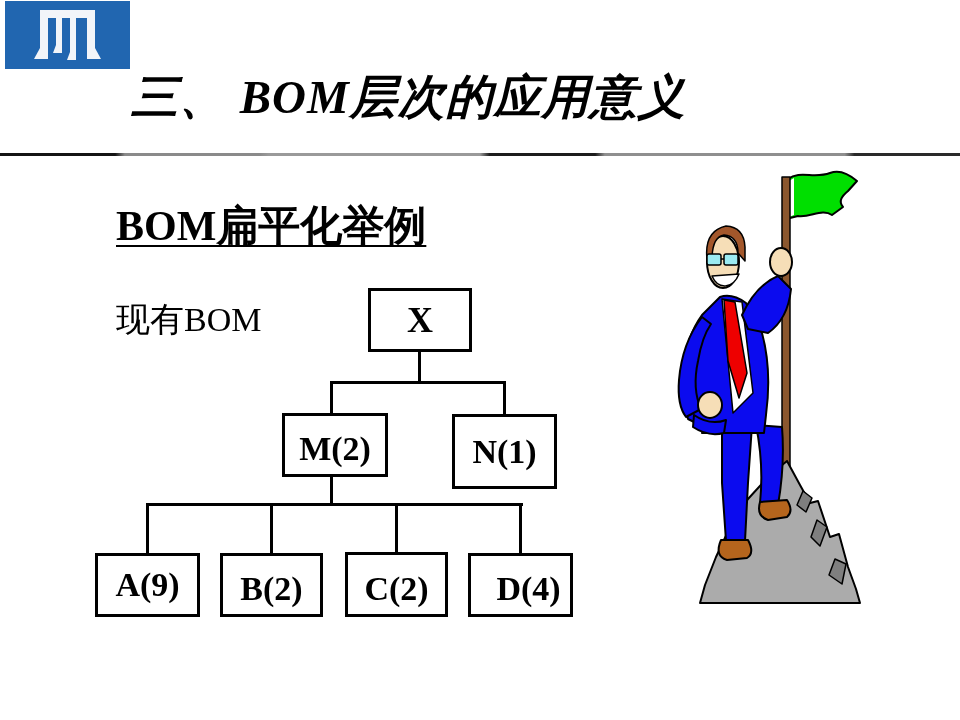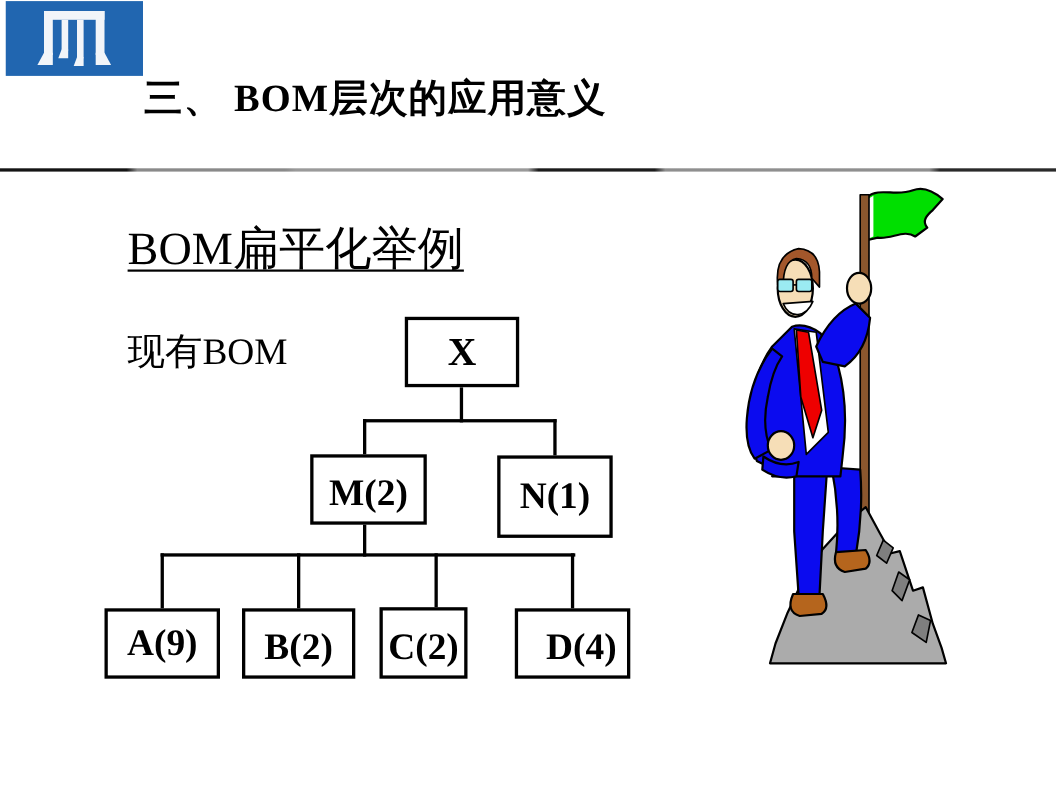--- a/index.html
+++ b/index.html
@@ -7,51 +7,52 @@
     position:relative; width:960px; height:720px; background:#ffffff;
     overflow:hidden; font-family:"Liberation Serif", serif; color:#000;
   }
 
   
   .logo { position:absolute; left:5px; top:1px; width:125px; height:68px; }
 
   
   .title {
     position:absolute; left:131px; top:66px; margin:0;
-    font-size:35px; font-weight:bold; white-space:nowrap; letter-spacing:1px;
+    font-size:47px; font-weight:bold; white-space:nowrap; letter-spacing:1px;font-style:italic;
   }
   .divider {
     position:absolute; left:0; top:153px; width:960px; height:3px;
     background:linear-gradient(90deg,#141414 0%,#141414 12%,#8a8a8a 13%,#8a8a8a 27%,
       #9a9a9a 28%,#9a9a9a 50%,#1c1c1c 51%,#1c1c1c 62%,#8f8f8f 63%,#8f8f8f 88%,#2a2a2a 89%);
   }
 
   .subtitle {
     position:absolute; left:116px; top:198px; font-size:42px;
     text-decoration:underline; text-decoration-thickness:2px; text-underline-offset:5px;
     white-space:nowrap;
+    font-weight:bold;
   }
   .existing-bom {
     position:absolute; left:116px; top:297px; font-size:34px; white-space:nowrap;
   }
 
   
   .node {
     position:absolute; box-sizing:border-box; border:3px solid #000; background:#fff;
     display:flex; align-items:center; justify-content:center;
     font-weight:bold; font-size:34px; font-family:"Liberation Serif", serif;
   }
   .node span { display:block; }
   .lbl-low span { padding-top:8px; }
   #node-x { left:368px; top:288px; width:104px; height:64px; font-size:36px; }
   #node-m { left:282px; top:413px; width:106px; height:64px; }
   #node-n { left:452px; top:414px; width:105px; height:75px; }
   #node-a { left:95px;  top:553px; width:105px; height:64px; }
   #node-b { left:220px; top:553px; width:103px; height:64px;justify-content:center; }
-  #node-c { left:345px; top:552px; width:80px; height:65px; }
+  #node-c { left:345px; top:552px; width:103px; height:65px; }
   #node-d { left:468px; top:553px; width:105px; height:64px;padding-left:16px; }
 
   .tl { position:absolute; background:#000; }
   #ln-x-stem { left:418px; top:352px; width:3px;  height:32px; }
   #ln-h1     { left:330px; top:381px; width:176px; height:3px; }
   #ln-drop-m { left:330px; top:381px; width:3px;  height:33px; }
   #ln-drop-n { left:503px; top:381px; width:3px;  height:34px; }
   #ln-m-stem { left:330px; top:476px; width:3px;  height:30px; }
   #ln-h2     { left:146px; top:503px; width:377px; height:3px; }
   #ln-drop-a { left:146px; top:503px; width:3px;  height:51px; }

